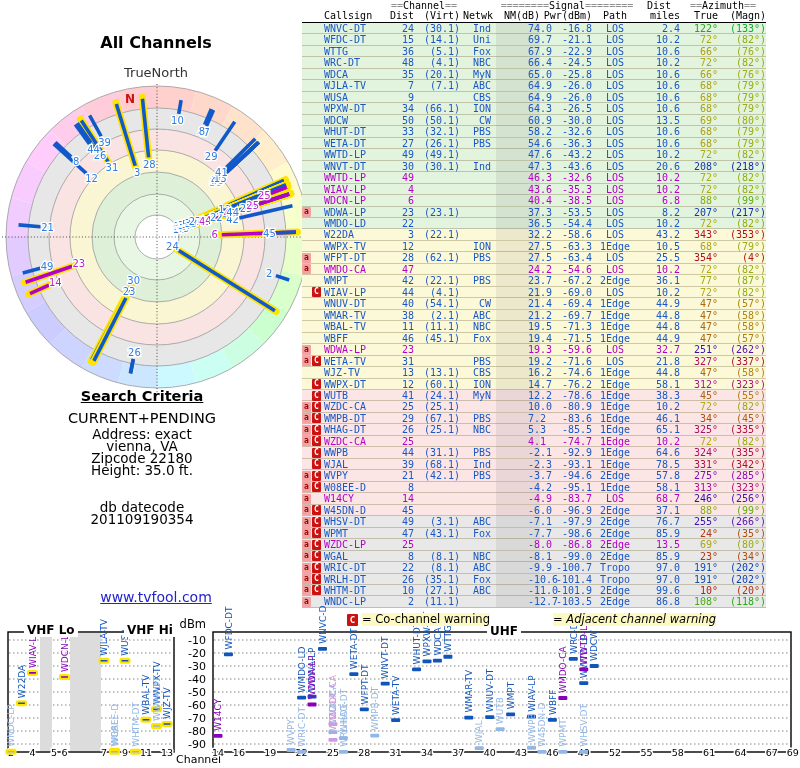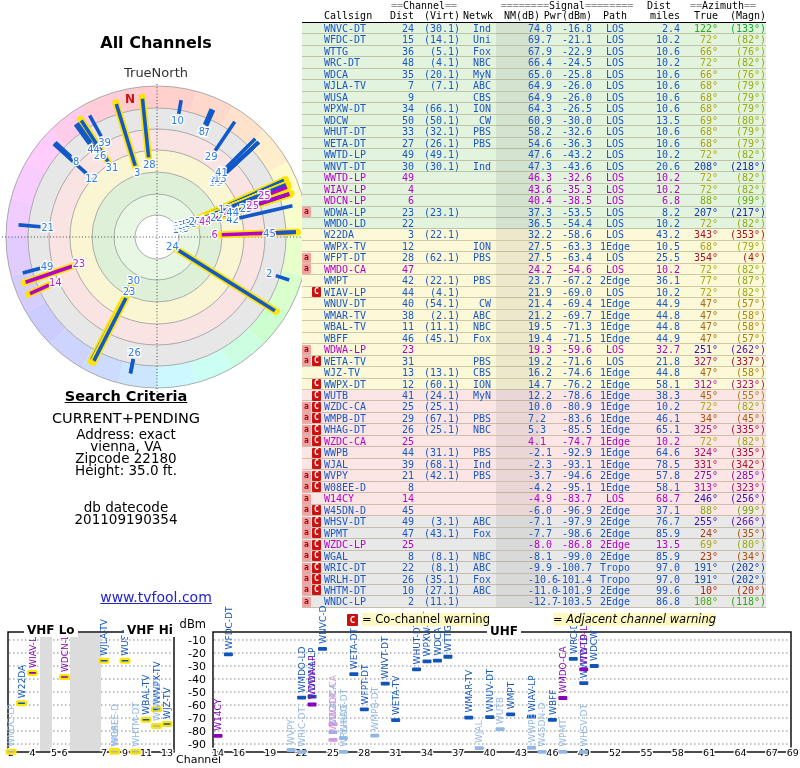--- a/index.html
+++ b/index.html
@@ -3,21 +3,21 @@
 <meta charset="utf-8">
 <style>
   html,body{margin:0;padding:0;background:#fff;}
   .page{position:relative;width:800px;height:768px;background:#fff;overflow:hidden;
         font-family:"DejaVu Sans",sans-serif;color:#000;}
   .abs{position:absolute;}
   
   #title{left:0;top:33px;width:312px;text-align:center;font-weight:bold;font-size:16px;}
   #truenorth{left:0;top:65px;width:312px;text-align:center;font-size:13px;color:#333;}
   #radar-box{left:0;top:80px;width:318px;height:318px;}
-  .sc-line{left:0;width:252px;text-align:center;font-size:13.5px;}
+  .sc-line{left:16px;width:252px;text-align:center;font-size:13.5px;}
   #sc-head{top:388px;font-weight:bold;text-decoration:underline;font-size:14.5px;}
   #sc-0{top:410px;font-size:14.5px;}
   #sc-1{top:426px;}#sc-2{top:438px;}#sc-3{top:450px;}#sc-4{top:462px;}
   #sc-db1{top:499px;}#sc-db2{top:511px;}
   #tvlink{left:0;top:589px;width:312px;text-align:center;font-size:14px;}
   #tvlink a{color:#2323cd;text-decoration:underline;cursor:pointer;}
   
   .mono{font-family:"DejaVu Sans Mono",monospace;}
   .hrow,.trow{display:grid;grid-template-columns:22px 64px 26px 46px 36px 44px 52px 46px 42px 38px 48px;}
   #thead{left:302px;top:1px;width:464px;border-bottom:1px solid #000;padding-bottom:1px;font-size:10px;}

